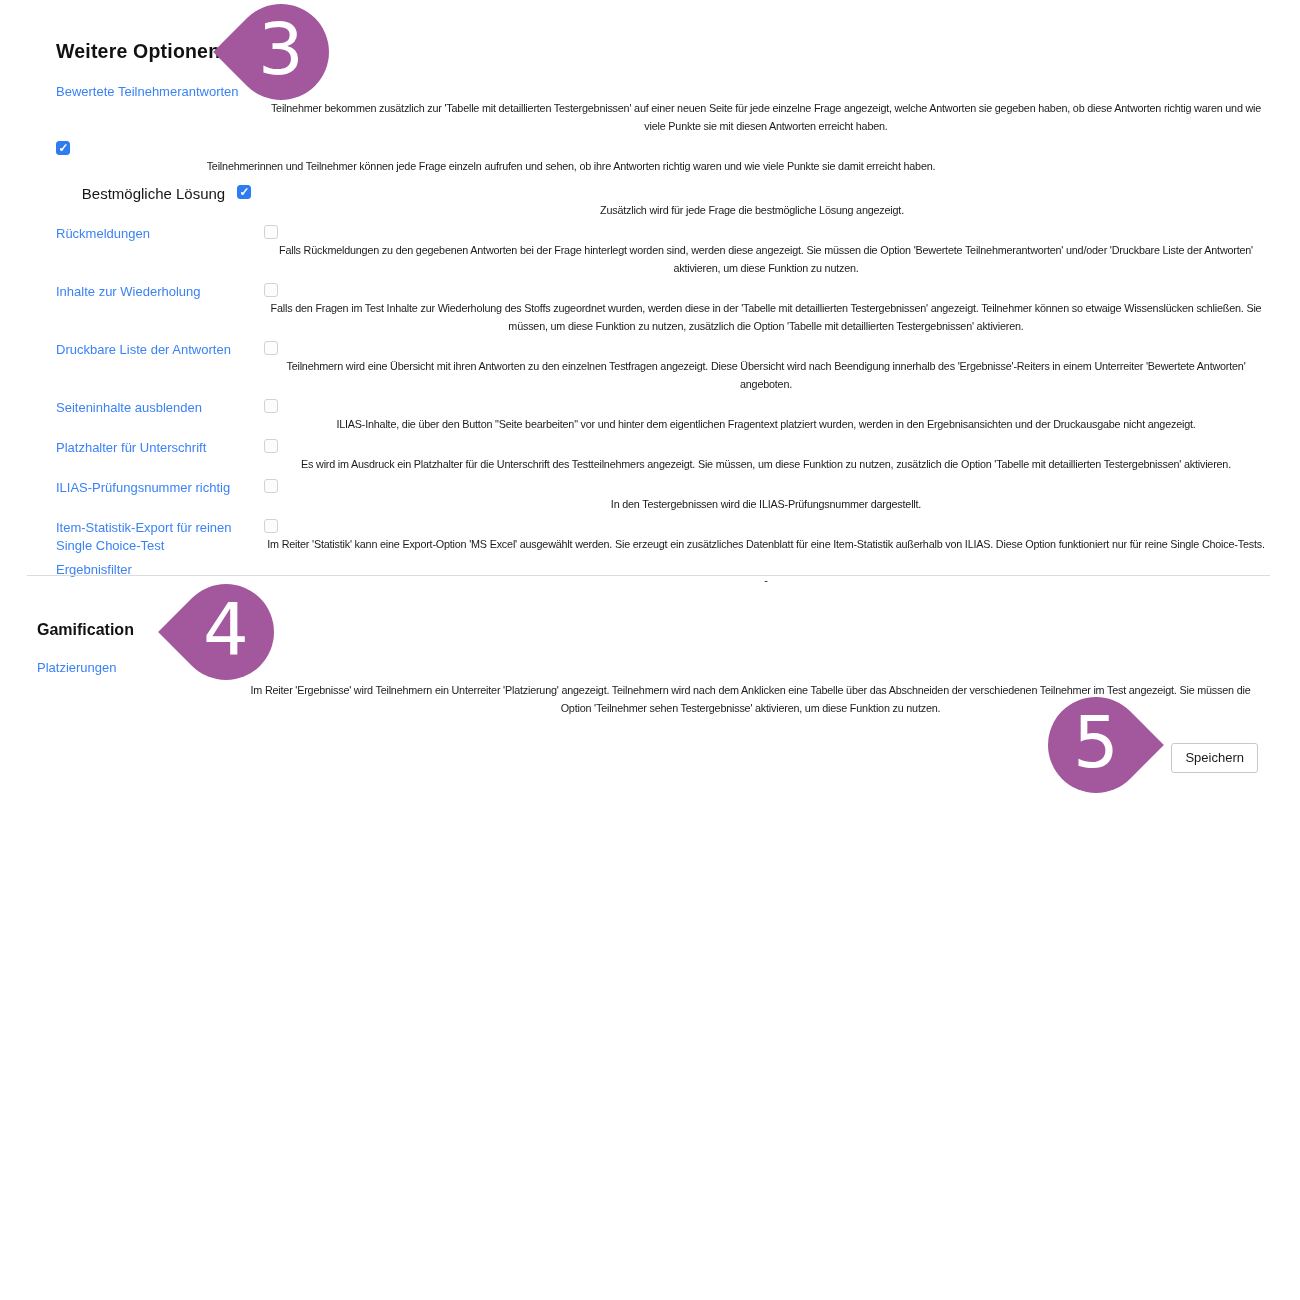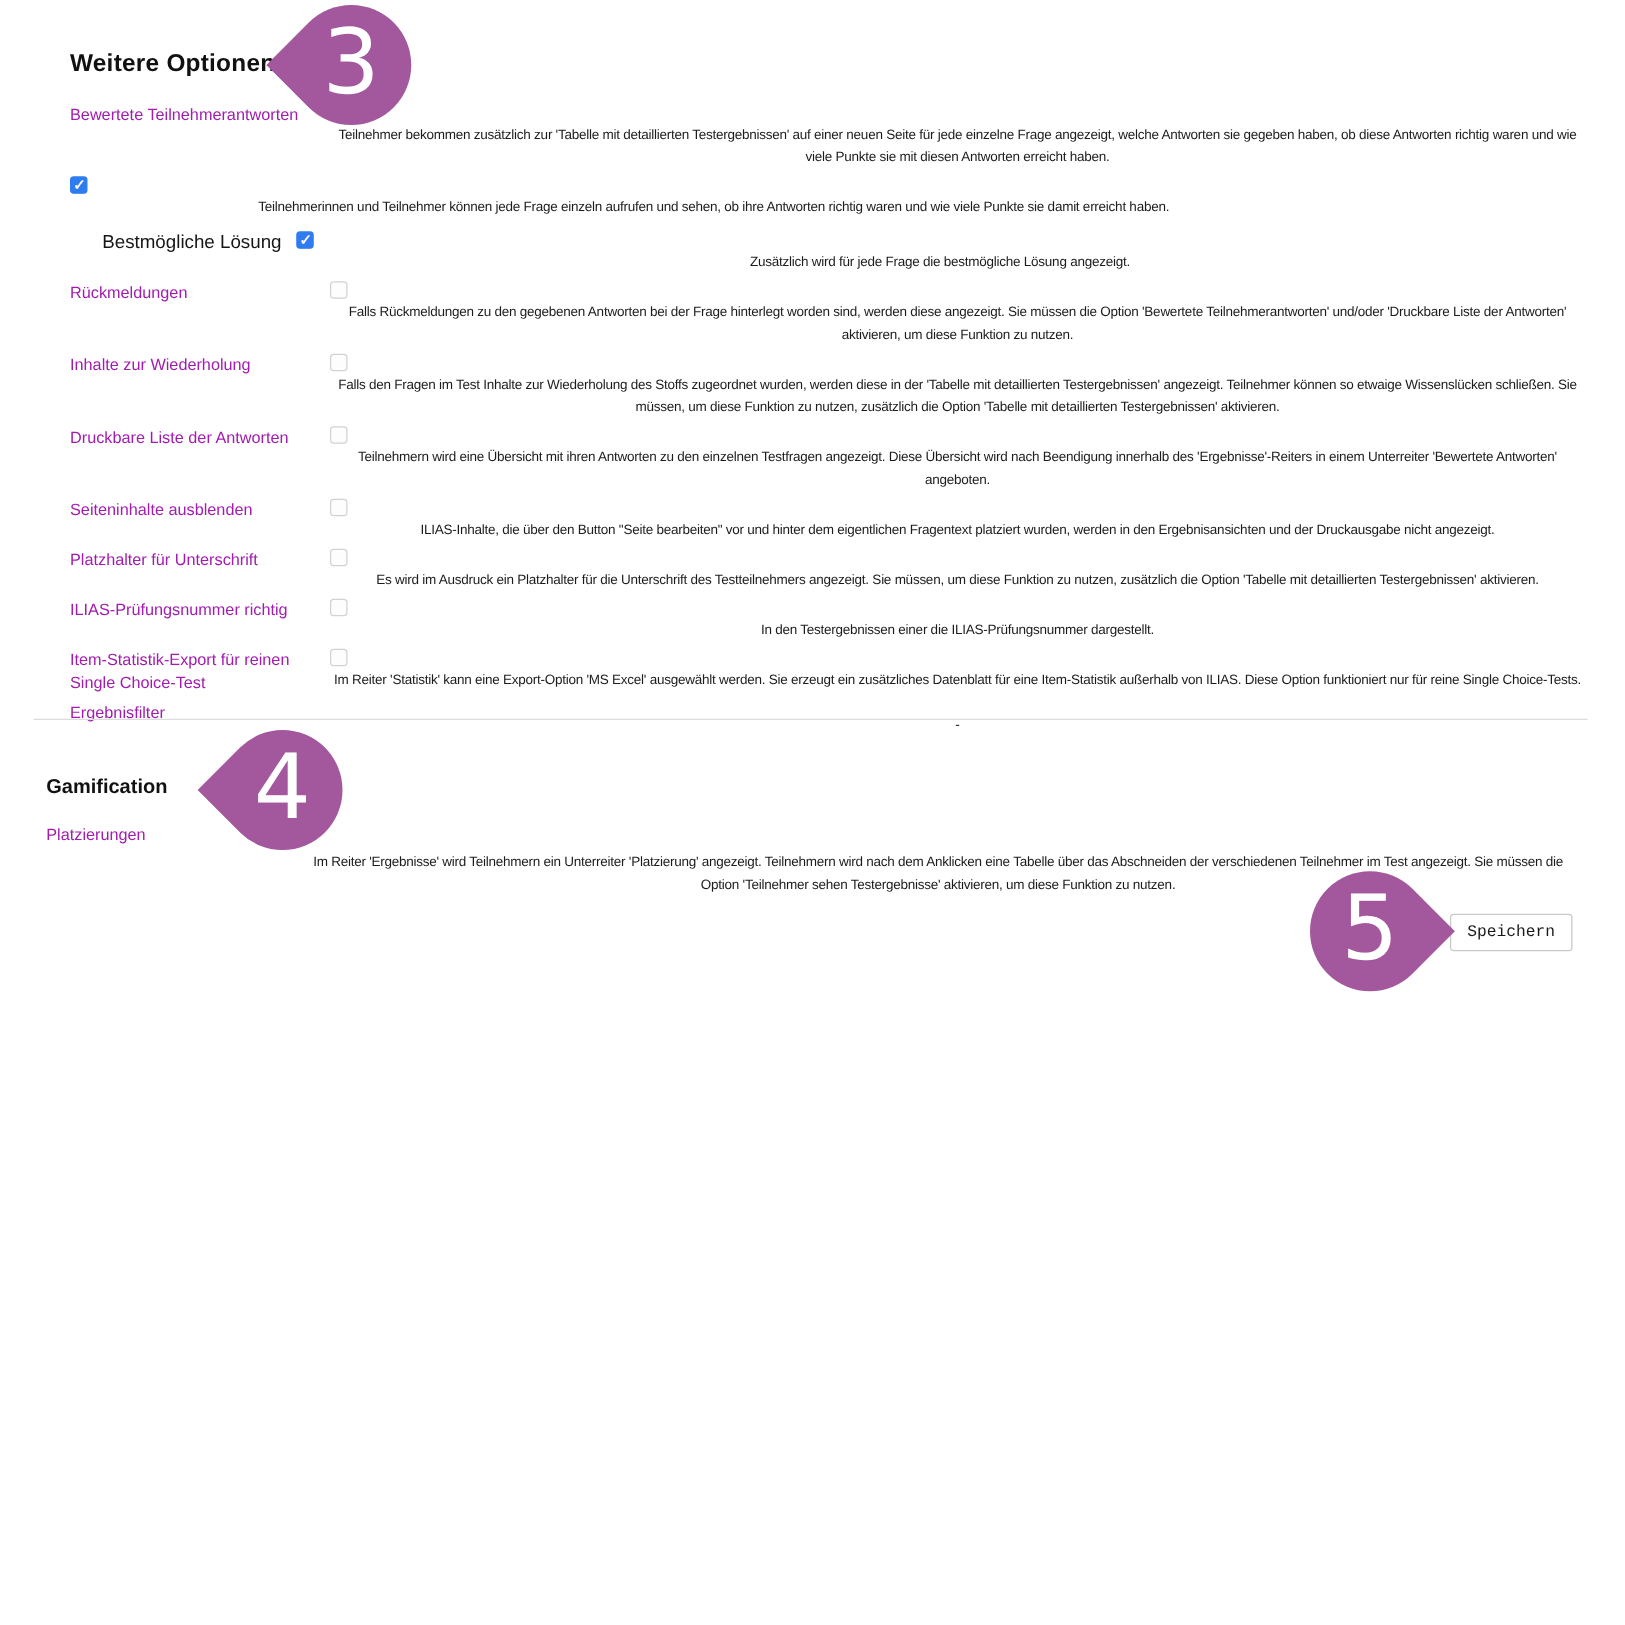--- a/index.html
+++ b/index.html
@@ -8,21 +8,21 @@
   body {
     width:1300px; height:1300px; position:relative; overflow:hidden;
     font-family:"Liberation Sans", sans-serif; color:#1a1a1a;
   }
   .page { padding:40px 32px 0 56px; }
 
   h1.sec-title { font-size:19.5px; font-weight:700; letter-spacing:.2px; line-height:23px; margin-bottom:20px; color:#111; }
   h2.sec-title2 { font-size:16px; font-weight:700; line-height:19px; margin-bottom:20px; color:#111; }
 
   .row { display:flex; align-items:flex-start; margin-bottom:6px; }
-  .row .label { flex:0 0 208px; width:208px; font-size:13px; line-height:18px; padding-right:10px; color:#a21caf; }
+  .row .label { flex:0 0 208px; width:208px; font-size:13px; line-height:18px; padding-right:10px; color:#3b82f6; }
   .row .content { flex:1; min-width:0;text-align:center; }
 
   .checkbox { display:block; width:14px; height:14px; border-radius:3px; border:1px solid #d2d2d2; background:#fdfdfd; margin-bottom:2px; position:relative; cursor:pointer; }
   .checkbox.checked { border-color:var(--check); background:var(--check); }
   .checkbox.checked::after { content:"✓"; position:absolute; left:1.5px; top:-1px; color:#fff; font-size:12px; font-weight:700; line-height:15px; }
 
   .desc { font-size:10.8px; letter-spacing:-0.2px; line-height:18px; max-width:1030px; color:#1c1c1c; }
 
   .subrow { display:flex; align-items:flex-start; margin-top:10px; }
   .subrow .sublabel { flex:0 0 167px; width:167px; margin-left:14px; font-size:15px; line-height:18px; color:#161616; }
@@ -30,22 +30,22 @@
 
   .value-dash { font-size:11px; margin-top:10px; line-height:18px; }
 
   .divider { position:absolute; left:27px; right:30px; top:575px; border:none; border-top:1px solid #dcdcdc; }
 
   .gamification-block { position:absolute; left:37px; right:44px; top:620px; }
   .gamification-block .desc { margin-top:22px; }
 
   .save-row { position:absolute; top:731px; right:42px; }
   button.save {
-    font-family:Liberation Mono, monospace; font-size:13px; color:#1a1a1a; background:#ffffff;
-    border:1px solid #c9c9c9; border-radius:3px; padding:6px 13px; cursor:pointer; line-height:16px;
+    font-family:Liberation Sans, sans-serif; font-size:13px; color:#1a1a1a; background:#ffffff;
+    border:1px solid #c9c9c9; border-radius:3px; padding:6px 13px; cursor:pointer; line-height:16px;margin-top:12px;
   }
 
   
   .badge { position:absolute; width:96px; height:96px; background:var(--accent); display:flex; align-items:center; justify-content:center; z-index:20; }
   .badge.tip-left  { border-radius:0 50% 50% 50%; transform:rotate(-45deg); }
   .badge.tip-right { border-radius:50% 50% 0 50%; transform:rotate(-45deg); }
   .badge .num { transform:rotate(45deg); color:#ffffff; font-size:72px; line-height:1; font-weight:400; font-family:"DejaVu Sans", sans-serif; padding-bottom:6px; }
   .badge3 { left:233px; top:4px; }
   .badge4 { left:178px; top:584px; }
   .badge5 { left:1048px; top:697px; }
@@ -116,21 +116,21 @@
     <div class="content">
       <span class="checkbox"></span>
       <div class="desc">Es wird im Ausdruck ein Platzhalter für die Unterschrift des Testteilnehmers angezeigt. Sie müssen, um diese Funktion zu nutzen, zusätzlich die Option 'Tabelle mit detaillierten Testergebnissen' aktivieren.</div>
     </div>
   </div>
 
   <div class="row">
     <div class="label">ILIAS-Prüfungsnummer richtig</div>
     <div class="content">
       <span class="checkbox"></span>
-      <div class="desc">In den Testergebnissen einer die ILIAS-Prüfungsnummer dargestellt.</div>
+      <div class="desc">In den Testergebnissen wird die ILIAS-Prüfungsnummer dargestellt.</div>
     </div>
   </div>
 
   <div class="row">
     <div class="label">Item-Statistik-Export für reinen Single Choice-Test</div>
     <div class="content">
       <span class="checkbox"></span>
       <div class="desc">Im Reiter 'Statistik' kann eine Export-Option 'MS Excel' ausgewählt werden. Sie erzeugt ein zusätzliches Datenblatt für eine Item-Statistik außerhalb von ILIAS. Diese Option funktioniert nur für reine Single Choice-Tests.</div>
     </div>
   </div>

